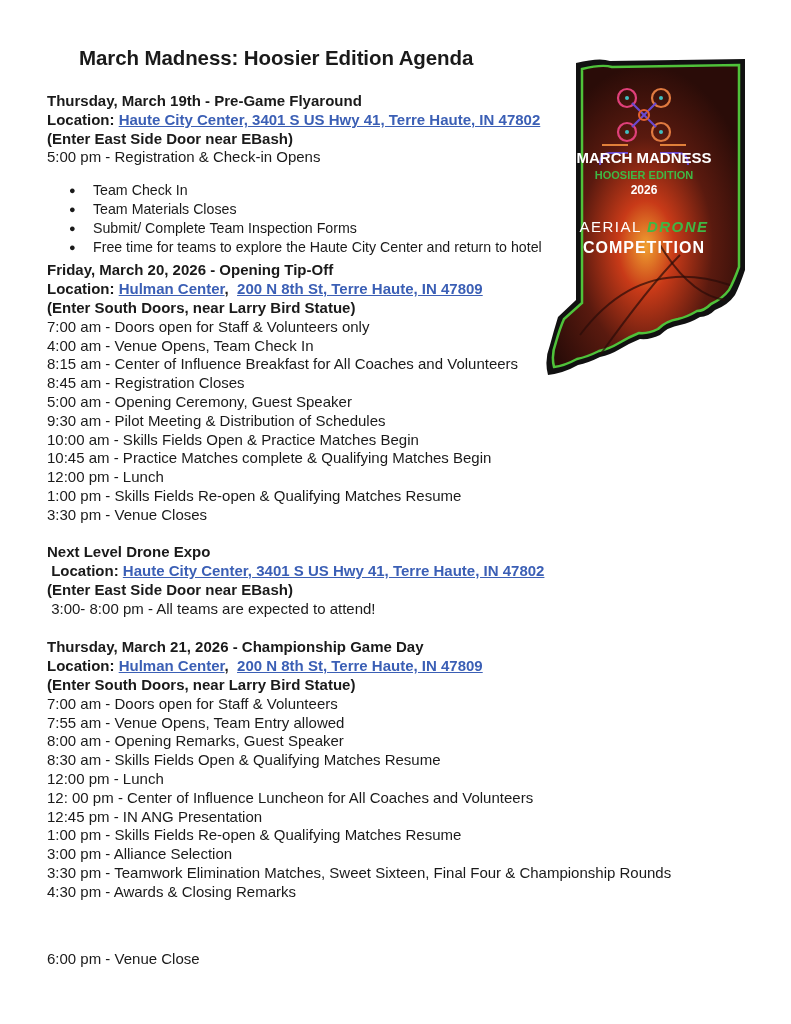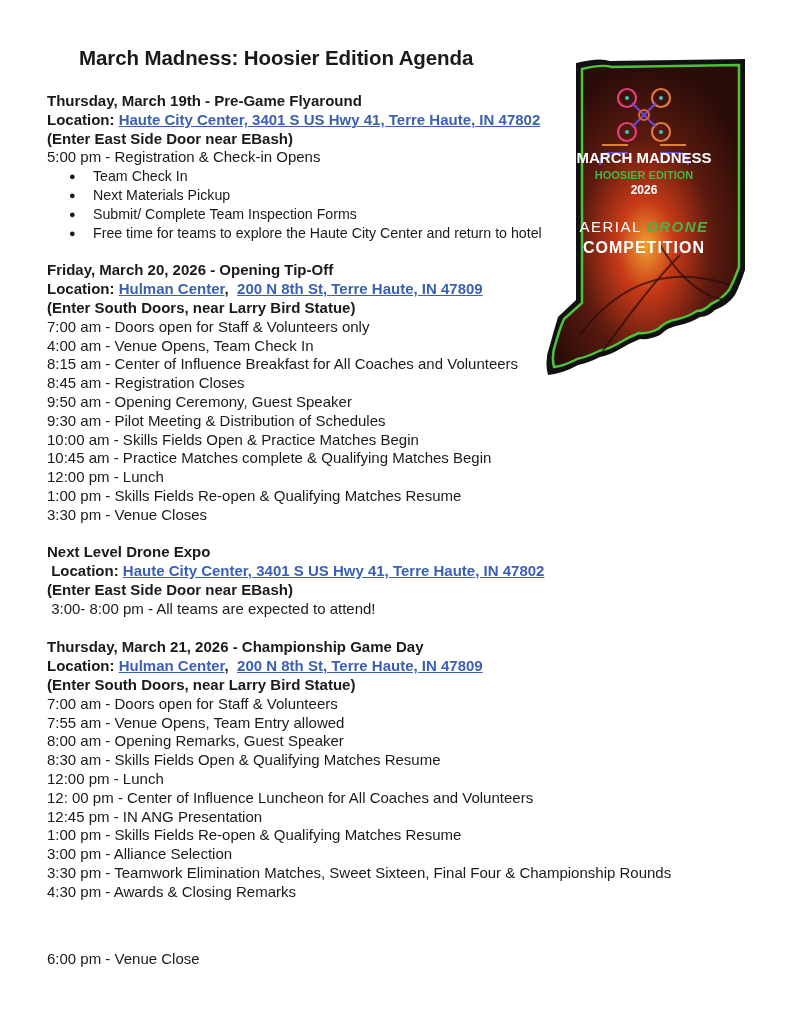--- a/index.html
+++ b/index.html
@@ -3,51 +3,51 @@
 <meta charset="utf-8">
 <style>
   html, body { margin: 0; padding: 0; background: #ffffff; }
   body { width: 791px; height: 1024px; position: relative; overflow: hidden;
          font-family: "Liberation Sans", sans-serif; color: #1a1a1a; }
   .page { position: absolute; left: 47px; top: 0; width: 700px; }
   .title { position: absolute; top: 46px; left: 0; font-size: 20.5px; font-weight: bold; white-space: nowrap; letter-spacing: -0.1px; margin-left: 32px; }
   .line { position: absolute; left: 0; font-size: 15px; line-height: 18px; white-space: nowrap; }
   .b { font-weight: bold; }
   a.lnk { color: #3b5fb5; text-decoration: underline; font-weight: bold; }
-  .bullet { position: absolute; left: 22px; font-size: 14.2px; line-height: 18px; white-space: nowrap; }
+  .bullet { position: absolute; left: 22px; font-size: 14.2px; line-height: 18px; white-space: nowrap; margin-top: 14px; }
   .bullet .dot { display: inline-block; width: 24px; font-size: 11px; vertical-align: 1px; }
   .logo { position: absolute; left: 540px; top: 55px; width: 210px; height: 325px; }
 </style>
 </head>
 <body>
 
 <div class="page">
   <div class="title">March Madness: Hoosier Edition Agenda</div>
 
   <div class="line b" style="top:92px">Thursday, March 19th - Pre-Game Flyaround</div>
   <div class="line b" style="top:111px">
     <span>Location: </span><a class="lnk">Haute City Center,</a><a class="lnk"> 3401 S US Hwy 41, Terre Haute, IN 47802</a>
   </div>
   <div class="line b" style="top:130px">(Enter East Side Door near EBash)</div>
   <div class="line" style="top:148px">5:00 pm - Registration &amp; Check-in Opens</div>
   <div class="bullet" style="top:167px"><span class="dot">●</span><span>Team Check In</span></div>
-  <div class="bullet" style="top:186px"><span class="dot">●</span><span>Next Materials Pickup</span></div>
+  <div class="bullet" style="top:186px"><span class="dot">●</span><span>Team Materials Closes</span></div>
   <div class="bullet" style="top:205px"><span class="dot">●</span><span>Submit/ Complete Team Inspection Forms</span></div>
   <div class="bullet" style="top:224px"><span class="dot">●</span><span>Free time for teams to explore the Haute City Center and return to hotel</span></div>
 
   <div class="line b" style="top:261px">Friday, March 20, 2026 -  Opening Tip-Off</div>
   <div class="line b" style="top:280px">
     <span>Location: </span><a class="lnk">Hulman Center</a><span style="white-space:pre">,  </span><a class="lnk">200 N 8th St, Terre Haute, IN 47809</a>
   </div>
   <div class="line b" style="top:299px">(Enter South Doors, near Larry Bird Statue)</div>
   <div class="line" style="top:318px">7:00 am - Doors open for Staff &amp; Volunteers only</div>
   <div class="line" style="top:337px">4:00 am - Venue Opens, Team Check In</div>
   <div class="line" style="top:355px">8:15 am - Center of Influence Breakfast for All Coaches and Volunteers</div>
   <div class="line" style="top:374px">8:45 am - Registration Closes</div>
-  <div class="line" style="top:393px">9:50 am - Opening Ceremony, Guest Speaker</div>
+  <div class="line" style="top:393px">5:00 am - Opening Ceremony, Guest Speaker</div>
   <div class="line" style="top:412px">9:30 am - Pilot Meeting &amp; Distribution of Schedules</div>
   <div class="line" style="top:431px">10:00 am - Skills Fields Open &amp; Practice Matches Begin</div>
   <div class="line" style="top:449px">10:45 am - Practice Matches complete &amp; Qualifying Matches Begin</div>
   <div class="line" style="top:468px">12:00 pm - Lunch</div>
   <div class="line" style="top:487px">1:00 pm - Skills Fields Re-open &amp; Qualifying Matches Resume</div>
   <div class="line" style="top:506px">3:30 pm - Venue Closes</div>
 
   <div class="line b" style="top:543px">Next Level Drone Expo</div>
   <div class="line b" style="top:562px; white-space:pre"><span> Location: </span><a class="lnk">Haute City Center,</a><a class="lnk"> 3401 S US Hwy 41, Terre Haute, IN 47802</a></div>
   <div class="line b" style="top:581px">(Enter East Side Door near EBash)</div>

